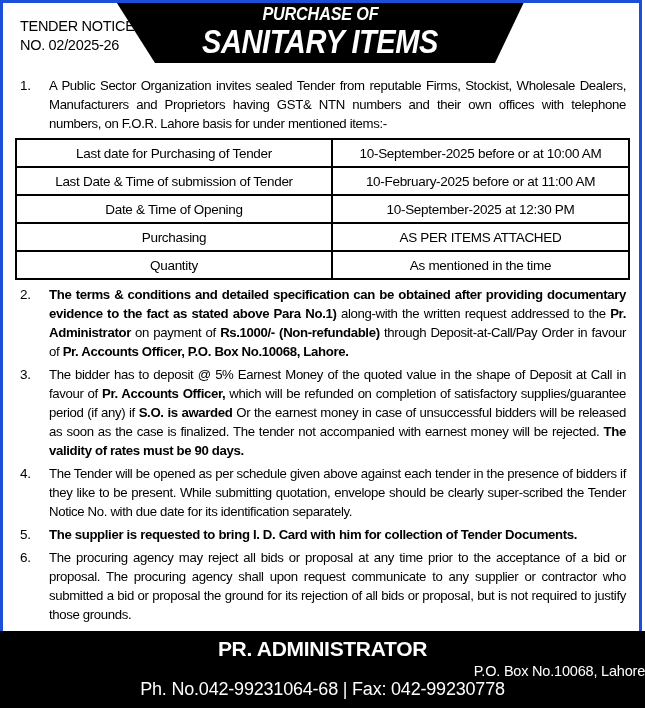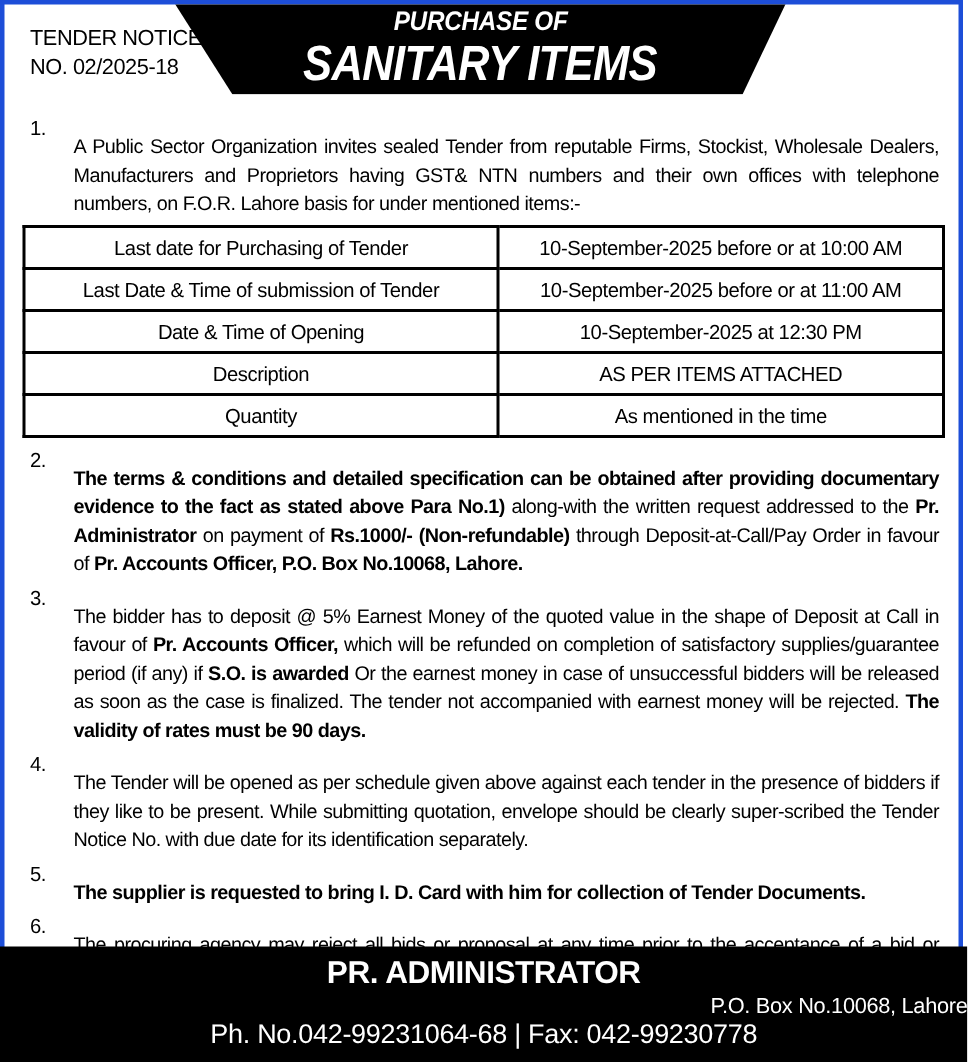--- a/index.html
+++ b/index.html
@@ -67,21 +67,21 @@
     display: flex;
     margin: 0 13px 4px 17px;
     font-size: 13.2px;
     line-height: 19px;
     letter-spacing: -0.35px;
   }
   .clause .num {
     flex: 0 0 29px;
     font-size: 13.5px;
   }
-  .clause .body { flex: 1 1 auto; text-align: justify; margin-top: 12px; }
+  .clause .body { flex: 1 1 auto; text-align: justify; }
   .clause .body span.b { font-weight: bold; }
   .clause-1 { margin-top: 11px; }
   .clauses-after { margin-top: 5px; }
   
   table.sched {
     border-collapse: collapse;
     margin: 5px 0 0 12px;
     width: 601px;
     table-layout: fixed;
   }
@@ -127,49 +127,49 @@
 </head>
 <body>
 
 <div class="page">
 
   <div class="doc">
 
     <div class="header">
       <div class="notice-block">
         <div>TENDER NOTICE</div>
-        <div>NO. 02/2025-18</div>
+        <div>NO. 02/2025-26</div>
       </div>
       <div class="banner">
         <div class="banner-top">PURCHASE OF</div>
         <div class="banner-main">SANITARY ITEMS</div>
       </div>
     </div>
 
     <div class="clause clause-1">
       <span class="num">1.</span>
       <div class="body"><span>A Public Sector Organization invites sealed Tender from reputable Firms, Stockist, Wholesale Dealers, Manufacturers and Proprietors having GST&amp; NTN numbers and their own offices with telephone numbers, on F.O.R. Lahore basis for under mentioned items:-</span></div>
     </div>
 
     <table class="sched">
       <tbody>
         <tr>
           <td class="c1">Last date for Purchasing of Tender</td>
           <td class="c2">10-September-2025 before or at 10:00 AM</td>
         </tr>
         <tr>
           <td class="c1">Last Date &amp; Time of submission of Tender</td>
-          <td class="c2">10-September-2025 before or at 11:00 AM</td>
+          <td class="c2">10-February-2025 before or at 11:00 AM</td>
         </tr>
         <tr>
           <td class="c1">Date &amp; Time of Opening</td>
           <td class="c2">10-September-2025 at 12:30 PM</td>
         </tr>
         <tr>
-          <td class="c1">Description</td>
+          <td class="c1">Purchasing</td>
           <td class="c2">AS PER ITEMS ATTACHED</td>
         </tr>
         <tr>
           <td class="c1">Quantity</td>
           <td class="c2">As mentioned in the time</td>
         </tr>
       </tbody>
     </table>
 
     <div class="clauses-after">

